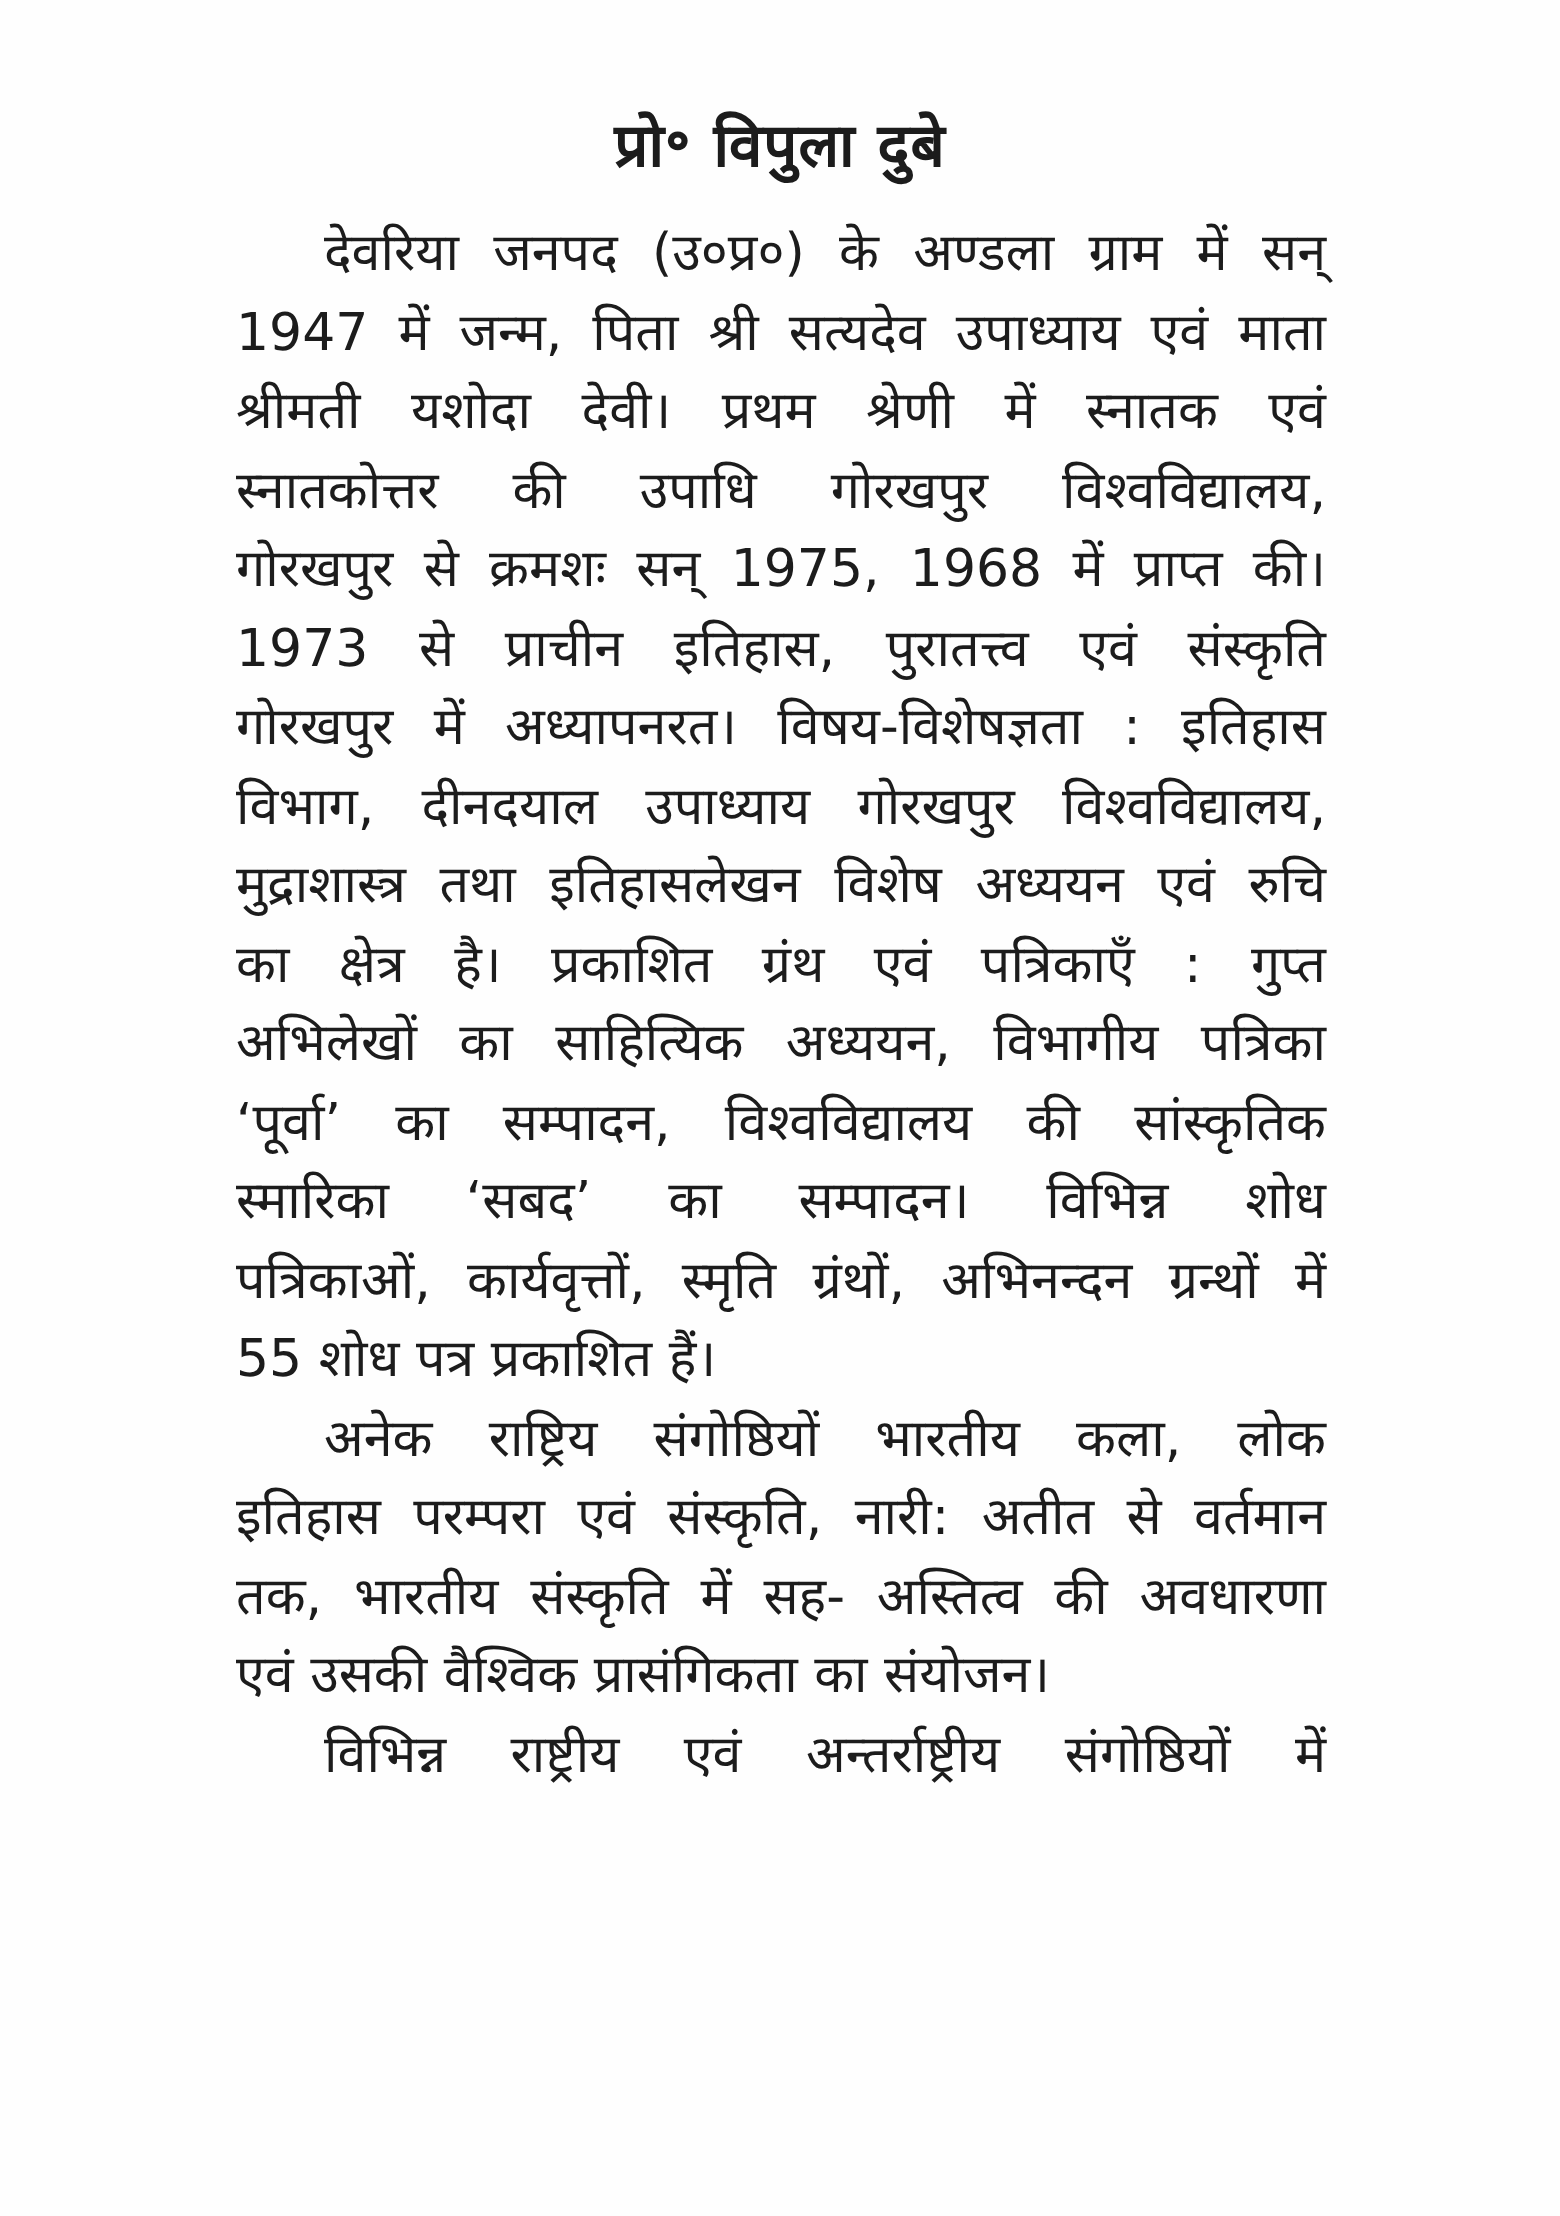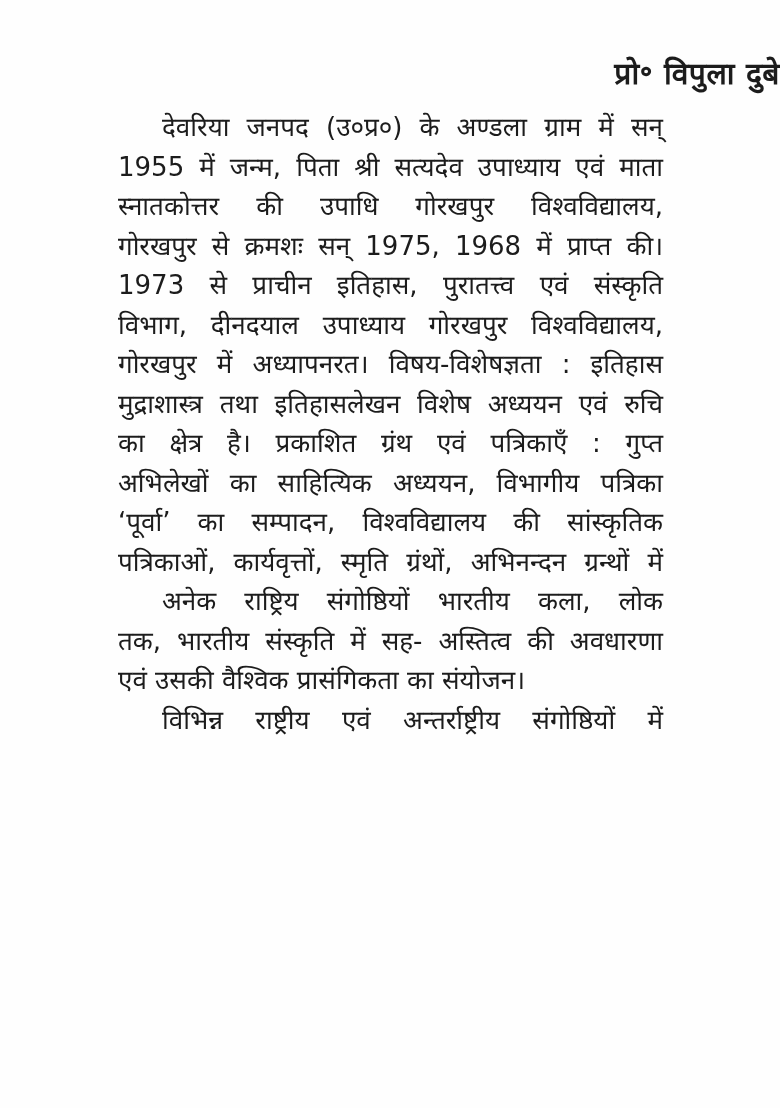--- a/index.html
+++ b/index.html
@@ -11,21 +11,21 @@
     position: relative;
     width: 780px;
     height: 1108px;
     background: #fefefe;
     overflow: hidden;
     font-family: "DejaVu Sans", "Liberation Serif", sans-serif;
     color: #1c1c1c;
   }
   .page-title {
     margin-top: 52px;
-    text-align: right;
+    text-align: center;
     font-size: 30px;
     font-weight: bold;
     line-height: 44px;
     letter-spacing: 0.5px;
   }
   .body-text {
     margin: 12px auto 0 118px;
     width: 545px;
     font-size: 26px;
   }
@@ -46,34 +46,38 @@
   }
 </style>
 </head>
 <body>
 
 <div class="page" style="background: rgb(254, 254, 254); color: rgb(28, 28, 28);">
   <div class="page-title">प्रो॰ विपुला दुबे</div>
   <div class="body-text">
       <div class="para">
         <div class="text-line first">देवरिया जनपद (उ०प्र०) के अण्डला ग्राम में सन्</div>
-        <div class="text-line">1955 में जन्म, पिता श्री सत्यदेव उपाध्याय एवं माता</div>
+        <div class="text-line">1947 में जन्म, पिता श्री सत्यदेव उपाध्याय एवं माता</div>
+        <div class="text-line">श्रीमती यशोदा देवी। प्रथम श्रेणी में स्नातक एवं</div>
         <div class="text-line">स्नातकोत्तर की उपाधि गोरखपुर विश्वविद्यालय,</div>
         <div class="text-line">गोरखपुर से क्रमशः सन् 1975, 1968 में प्राप्त की।</div>
         <div class="text-line">1973 से प्राचीन इतिहास, पुरातत्त्व एवं संस्कृति</div>
+        <div class="text-line">गोरखपुर में अध्यापनरत। विषय-विशेषज्ञता : इतिहास</div>
         <div class="text-line">विभाग, दीनदयाल उपाध्याय गोरखपुर विश्वविद्यालय,</div>
-        <div class="text-line">गोरखपुर में अध्यापनरत। विषय-विशेषज्ञता : इतिहास</div>
         <div class="text-line">मुद्राशास्त्र तथा इतिहासलेखन विशेष अध्ययन एवं रुचि</div>
         <div class="text-line">का क्षेत्र है। प्रकाशित ग्रंथ एवं पत्रिकाएँ : गुप्त</div>
         <div class="text-line">अभिलेखों का साहित्यिक अध्ययन, विभागीय पत्रिका</div>
         <div class="text-line">‘पूर्वा’ का सम्पादन, विश्वविद्यालय की सांस्कृतिक</div>
+        <div class="text-line">स्मारिका ‘सबद’ का सम्पादन। विभिन्न शोध</div>
         <div class="text-line">पत्रिकाओं, कार्यवृत्तों, स्मृति ग्रंथों, अभिनन्दन ग्रन्थों में</div>
+        <div class="text-line last">55 शोध पत्र प्रकाशित हैं।</div>
       </div>
       <div class="para">
         <div class="text-line first">अनेक राष्ट्रिय संगोष्ठियों भारतीय कला, लोक</div>
+        <div class="text-line">इतिहास परम्परा एवं संस्कृति, नारी: अतीत से वर्तमान</div>
         <div class="text-line">तक, भारतीय संस्कृति में सह- अस्तित्व की अवधारणा</div>
         <div class="text-line last">एवं उसकी वैश्विक प्रासंगिकता का संयोजन।</div>
       </div>
       <div class="para">
         <div class="text-line first">विभिन्न राष्ट्रीय एवं अन्तर्राष्ट्रीय संगोष्ठियों में</div>
       </div>
     </div>
 </div>
 
 </body></html>

